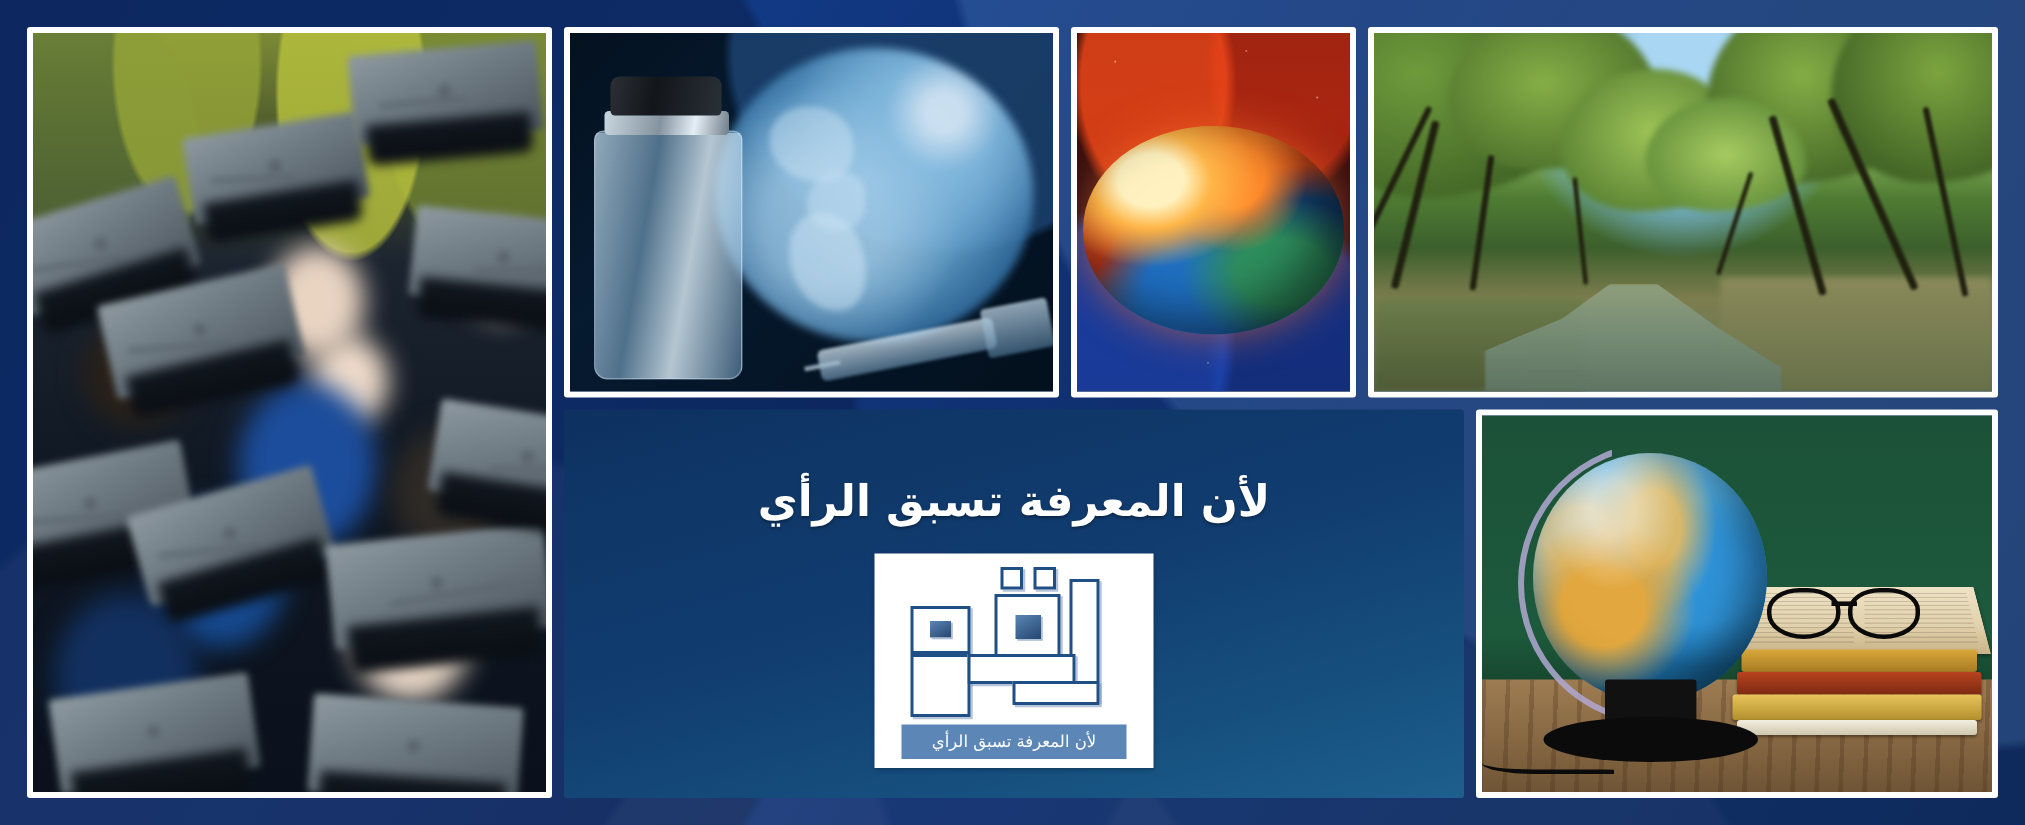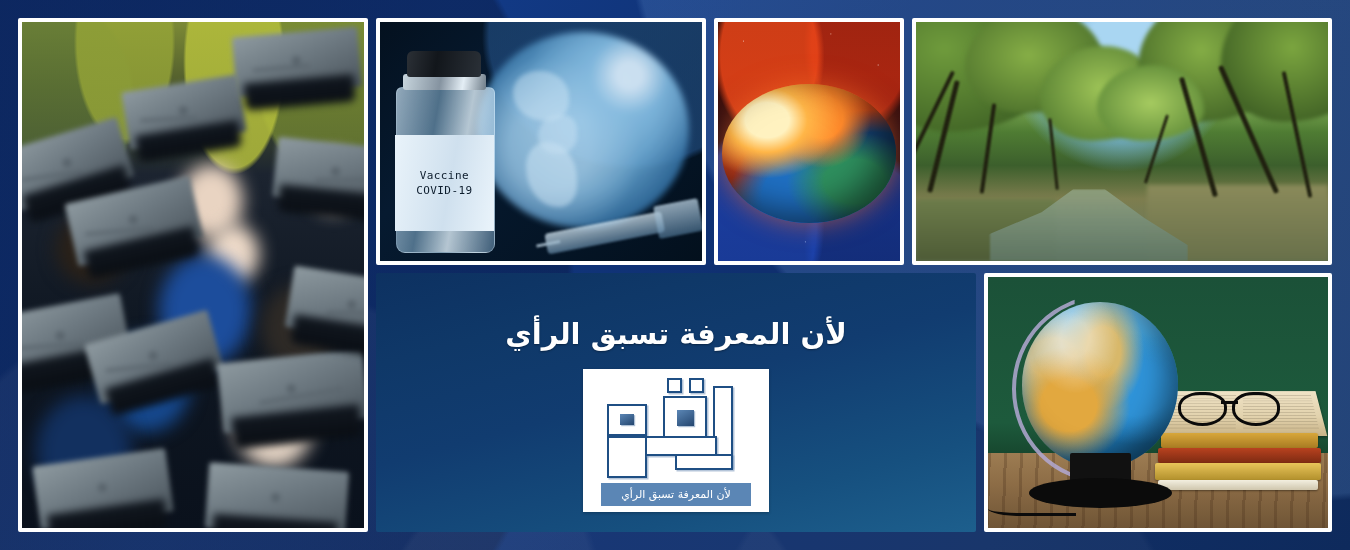--- a/index.html
+++ b/index.html
@@ -398,24 +398,20 @@
         <div id="vx-syr">
           <div class="needle"></div>
           <div class="barrel"></div>
           <div class="plunge"></div>
         </div>
 
         <div id="vx-vial">
           <div class="body"></div>
           <div class="ring"></div>
           <div class="cap2"></div>
-          <div class="label">
-            <span>Vaccine</span>
-            <span>COVID-19</span>
-          </div>
         </div>
       </div>
     </div>
 
     <div class="panel" id="p-climate">
       <div class="ph">
         <div id="cl-stars"></div>
         <div id="cl-globe"></div>
       </div>
     </div>

